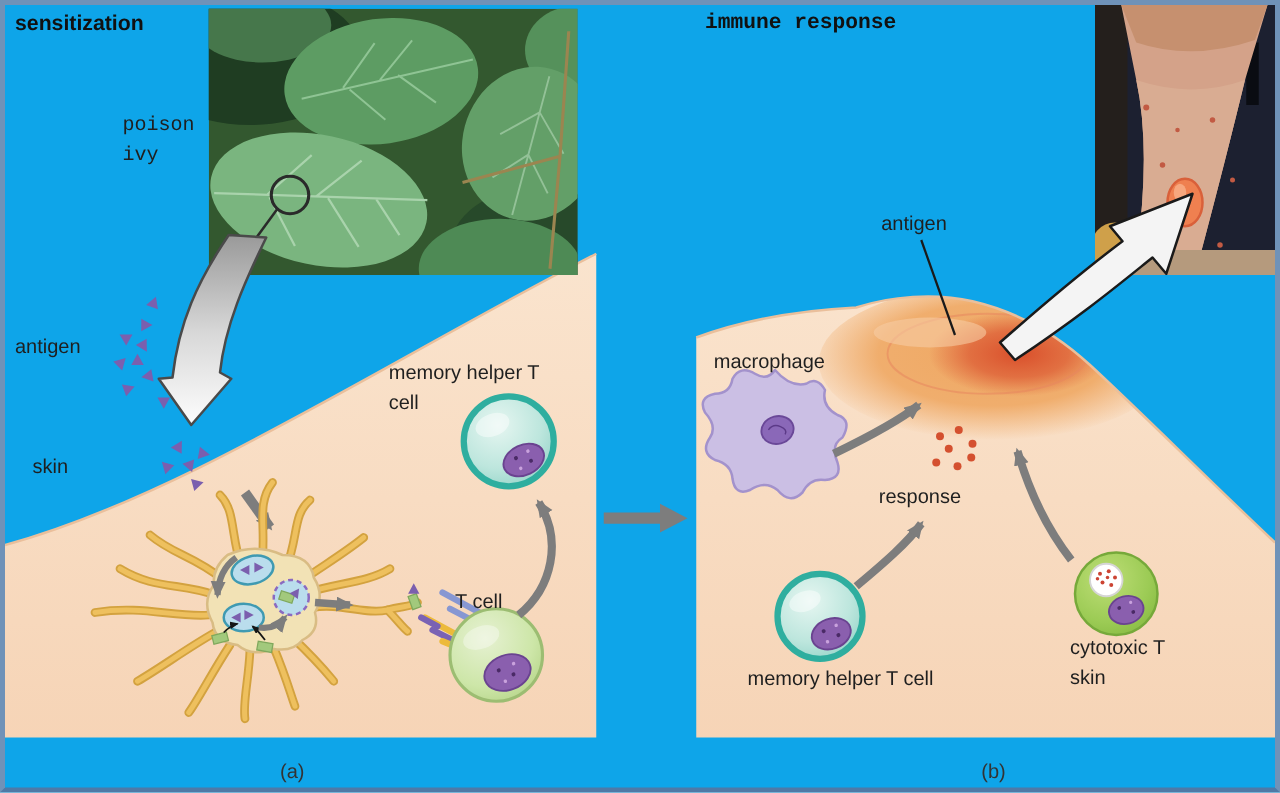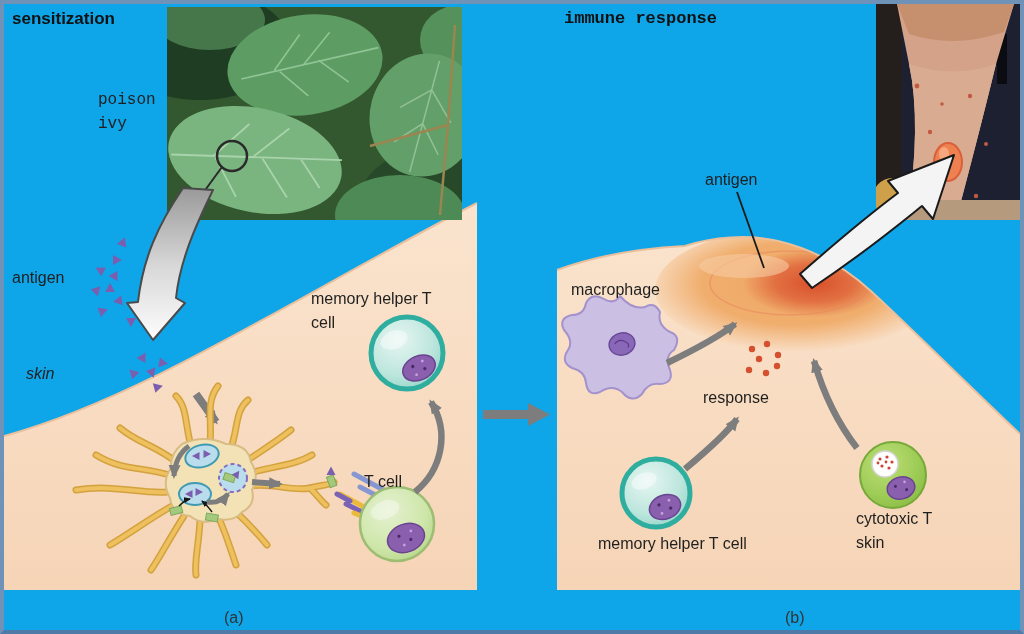--- a/index.html
+++ b/index.html
@@ -374,21 +374,21 @@
       <circle cx="892" cy="481" r="1.5" fill="#4a2a66"></circle>
           <circle cx="902" cy="487" r="1.5" fill="#4a2a66"></circle>
       <circle cx="902" cy="479" r="1.3" fill="#c9a2dd"></circle>
     </g>
   </g>
 </svg>
 
 <div class="lbl ttl" style="left:8px;top:2px;">sensitization</div>
 <div class="lbl" style="left:94px;top:84px;width:64px;font-family:Liberation Mono, monospace;">poison ivy</div>
 <div class="lbl" style="left:8px;top:262px;">antigen</div>
-<div class="lbl" style="left:22px;top:358px;font-style:italic;">skin</div>
+<div class="lbl" style="left:22px;top:358px;">skin</div>
 <div class="lbl" style="left:307px;top:283px;width:148px;">memory helper T cell</div>
 <div class="lbl" style="left:360px;top:466px;">T cell</div>
 <div class="lbl cap" style="left:220px;top:602px;">(a)</div>
 
 <div class="lbl ttl" style="left:560px;top:2px;font-family:Liberation Mono, monospace;">immune response</div>
 <div class="lbl" style="left:701px;top:164px;">antigen</div>
 <div class="lbl" style="left:567px;top:274px;text-align:center;">macrophage</div>
 <div class="lbl" style="left:699px;top:382px;">response</div>
 <div class="lbl" style="left:594px;top:528px;width:150px;">memory helper T cell</div>
 <div class="lbl" style="left:852px;top:503px;width:92px;">cytotoxic T skin</div>

